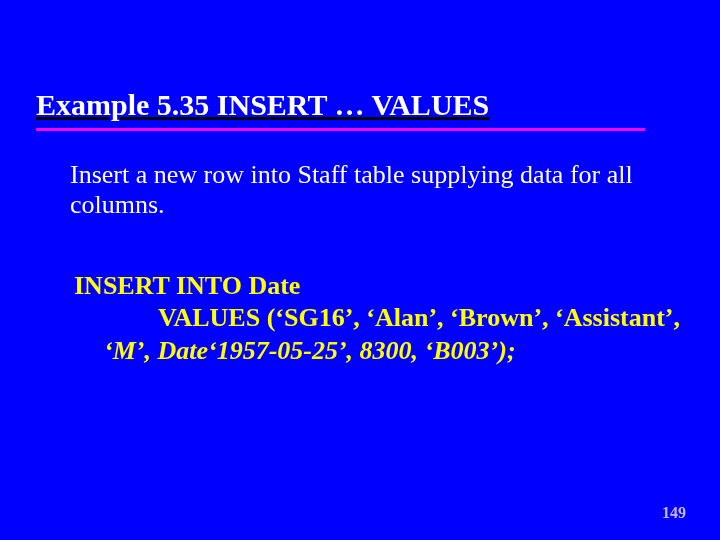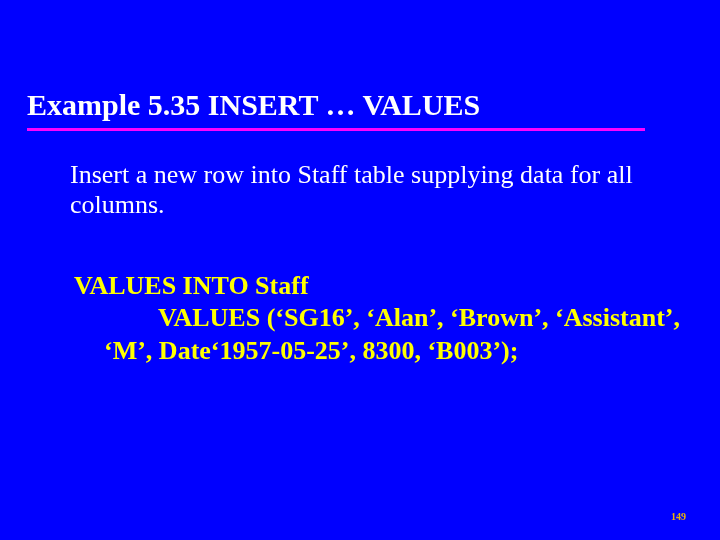--- a/index.html
+++ b/index.html
@@ -11,22 +11,23 @@
     width: 720px;
     height: 540px;
     background: #0000ff;
     font-family: "Times New Roman", Times, serif;
     position: relative;
     overflow: hidden;
   }
   .title-block {
     position: absolute;
     top: 88px;
-    left: 27px;
+    left: 36px;
     right: 36px;
+    text-decoration: underline;
   }
   .title {
     color: #ffffff;
     font-size: 30px;
     font-weight: bold;
     padding-bottom: 6px;
   }
   .title-rule {
     height: 3px;
     background: #ff00ff;
@@ -51,40 +52,41 @@
     font-weight: bold;
     line-height: 1.25;
     padding-left: 4px;
   }
   .sql-line2 {
     padding-left: 0px;
     text-align: right;
   }
   .sql-indent {
     padding-left: 30px;
+    font-style: italic;
   }
   .page-num {
     position: absolute;
     bottom: 18px;
     right: 34px;
-    color: #eab308;
-    font-size: 10px;
+    color: #c4b5fd;
+    font-size: 16px;
     font-weight: bold;
   }
 </style>
 </head>
 <body>
 
 <div class="title-block">
   <div class="title">Example 5.35  INSERT … VALUES</div>
   <div class="title-rule"></div>
 </div>
 
 <div class="body-block">
   <div class="description">Insert a new row into Staff table supplying data for all columns.</div>
   <div class="sql">
-    <div>VALUES INTO Staff</div>
+    <div>INSERT INTO Date</div>
     <div class="sql-line2">VALUES  (‘SG16’,  ‘Alan’,  ‘Brown’,  ‘Assistant’,</div>
     <div class="sql-indent">‘M’, Date‘1957-05-25’, 8300, ‘B003’);</div>
   </div>
 </div>
 
 <div class="page-num">149</div>
 
 </body></html>

